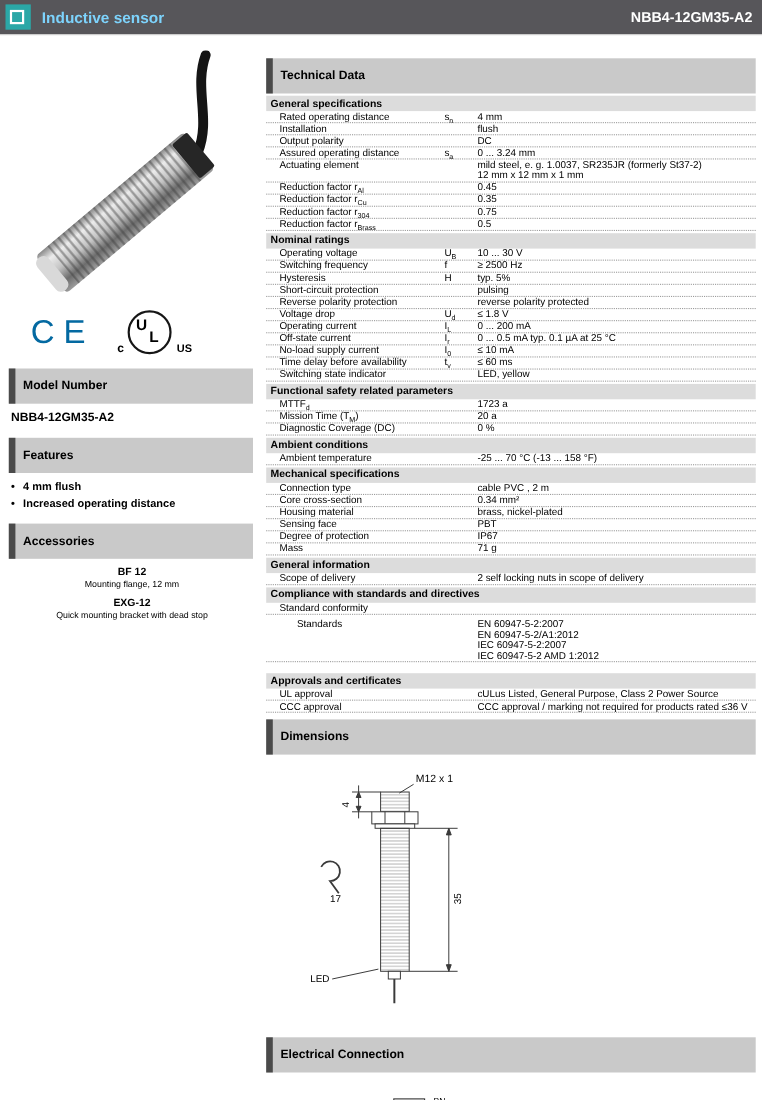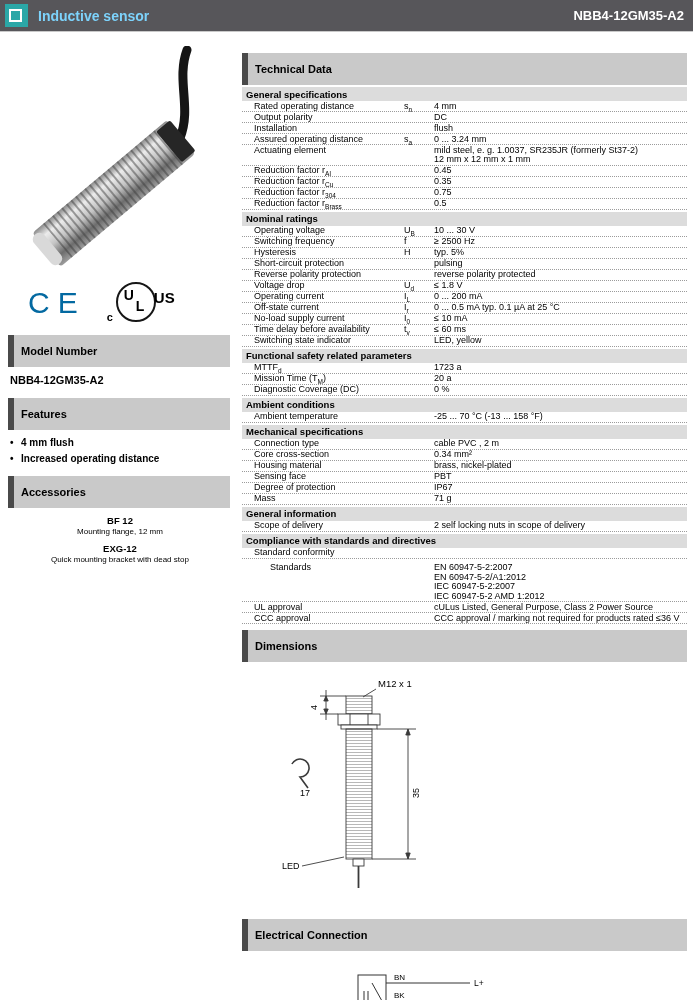--- a/index.html
+++ b/index.html
@@ -41,21 +41,21 @@
 
   
   .photo-wrap { height:225px; }
   .marks { display:flex; align-items:center; gap:30px; margin:8px 0 8px 20px; height:48px; }
   .ce { font-size:30px; letter-spacing:8px; color:#0369a1; }
   .ul-wrap { position:relative; width:42px; height:42px; }
   .ul-circle { width:40px; height:40px; border:2.5px solid #161616; border-radius:50%; position:relative; }
   .ul-u { position:absolute; left:6px; top:3px; font-weight:bold; font-size:14px; }
   .ul-l { position:absolute; left:18px; top:14px; font-weight:bold; font-size:14px; }
   .ul-c { position:absolute; left:-9px; bottom:1px; font-size:11px; font-weight:bold; }
-  .ul-us { position:absolute; right:-17px; bottom:18px; font-size:15px; font-weight:bold; }
+  .ul-us { position:absolute; right:-17px; bottom:1px; font-size:10px; font-weight:bold; }
   .model-value { font-weight:bold; font-size:11px; margin:7px 0 0 2px; }
   .features-list { margin:7px 0 0 2px; }
   .feature-item { display:flex; font-size:10px; font-weight:bold; margin-bottom:5px; }
   .feature-bullet { width:11px; flex:none; }
   .feature-bullet::before { content:'•'; }
   .acc-item { margin:7px 0 0 2px;text-align:center; }
   .acc-name { font-weight:bold; font-size:9.5px; }
   .acc-desc { font-size:8px; margin-top:1px; }
 
   
@@ -154,31 +154,31 @@
     <div>
         <div class="sub-header">General specifications</div>
         <div class="spec-row">
           <div class="cell-label"><span>Rated operating distance</span></div>
           <div class="cell-sym"><span>s</span><sub class="subs">n</sub></div>
           <div class="cell-value">
             <div class="vline">4 mm</div>
           </div>
         </div>
         <div class="spec-row">
+          <div class="cell-label"><span>Installation</span></div>
+          <div class="cell-sym"></div>
+          <div class="cell-value">
+            <div class="vline">flush</div>
+          </div>
+        </div>
+        <div class="spec-row">
           <div class="cell-label"><span>Output polarity</span></div>
           <div class="cell-sym"></div>
           <div class="cell-value">
             <div class="vline">DC</div>
-          </div>
-        </div>
-        <div class="spec-row">
-          <div class="cell-label"><span>Installation</span></div>
-          <div class="cell-sym"></div>
-          <div class="cell-value">
-            <div class="vline">flush</div>
           </div>
         </div>
         <div class="spec-row">
           <div class="cell-label"><span>Assured operating distance</span></div>
           <div class="cell-sym"><span>s</span><sub class="subs">a</sub></div>
           <div class="cell-value">
             <div class="vline">0 ... 3.24 mm</div>
           </div>
         </div>
         <div class="spec-row">
@@ -385,20 +385,21 @@
         <div class="spec-row indent space-before">
           <div class="cell-label"><span>Standards</span></div>
           <div class="cell-sym"></div>
           <div class="cell-value">
             <div class="vline">EN 60947-5-2:2007</div>
             <div class="vline">EN 60947-5-2/A1:2012</div>
             <div class="vline">IEC 60947-5-2:2007</div>
             <div class="vline">IEC 60947-5-2 AMD 1:2012</div>
           </div>
         </div>
+        <div class="sub-header gap-before">Approvals and certificates</div>
         <div class="spec-row">
           <div class="cell-label"><span>UL approval</span></div>
           <div class="cell-sym"></div>
           <div class="cell-value">
             <div class="vline">cULus Listed, General Purpose, Class 2 Power Source</div>
           </div>
         </div>
         <div class="spec-row">
           <div class="cell-label"><span>CCC approval</span></div>
           <div class="cell-sym"></div>

